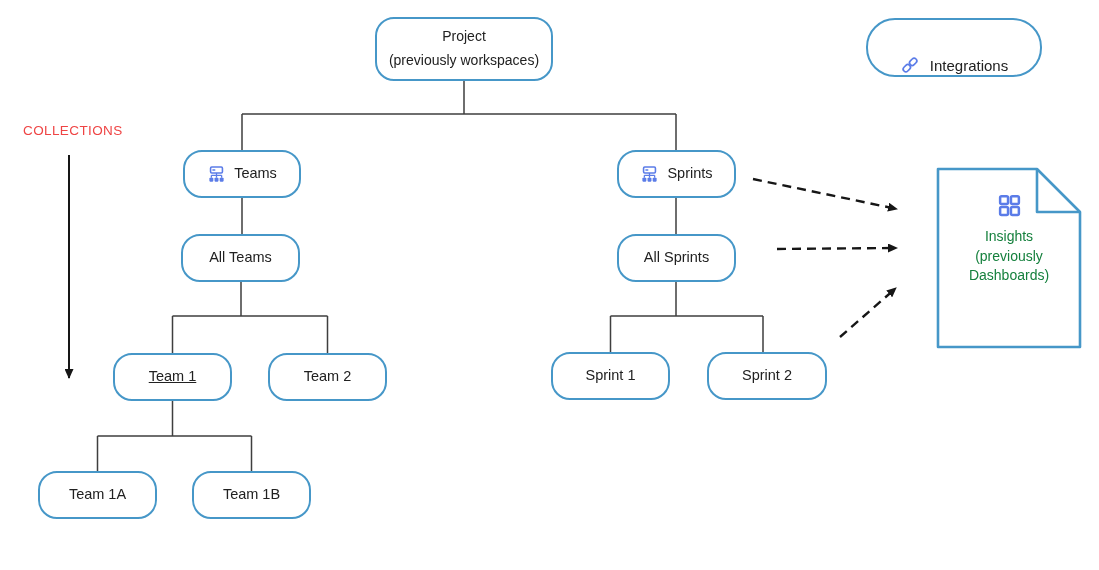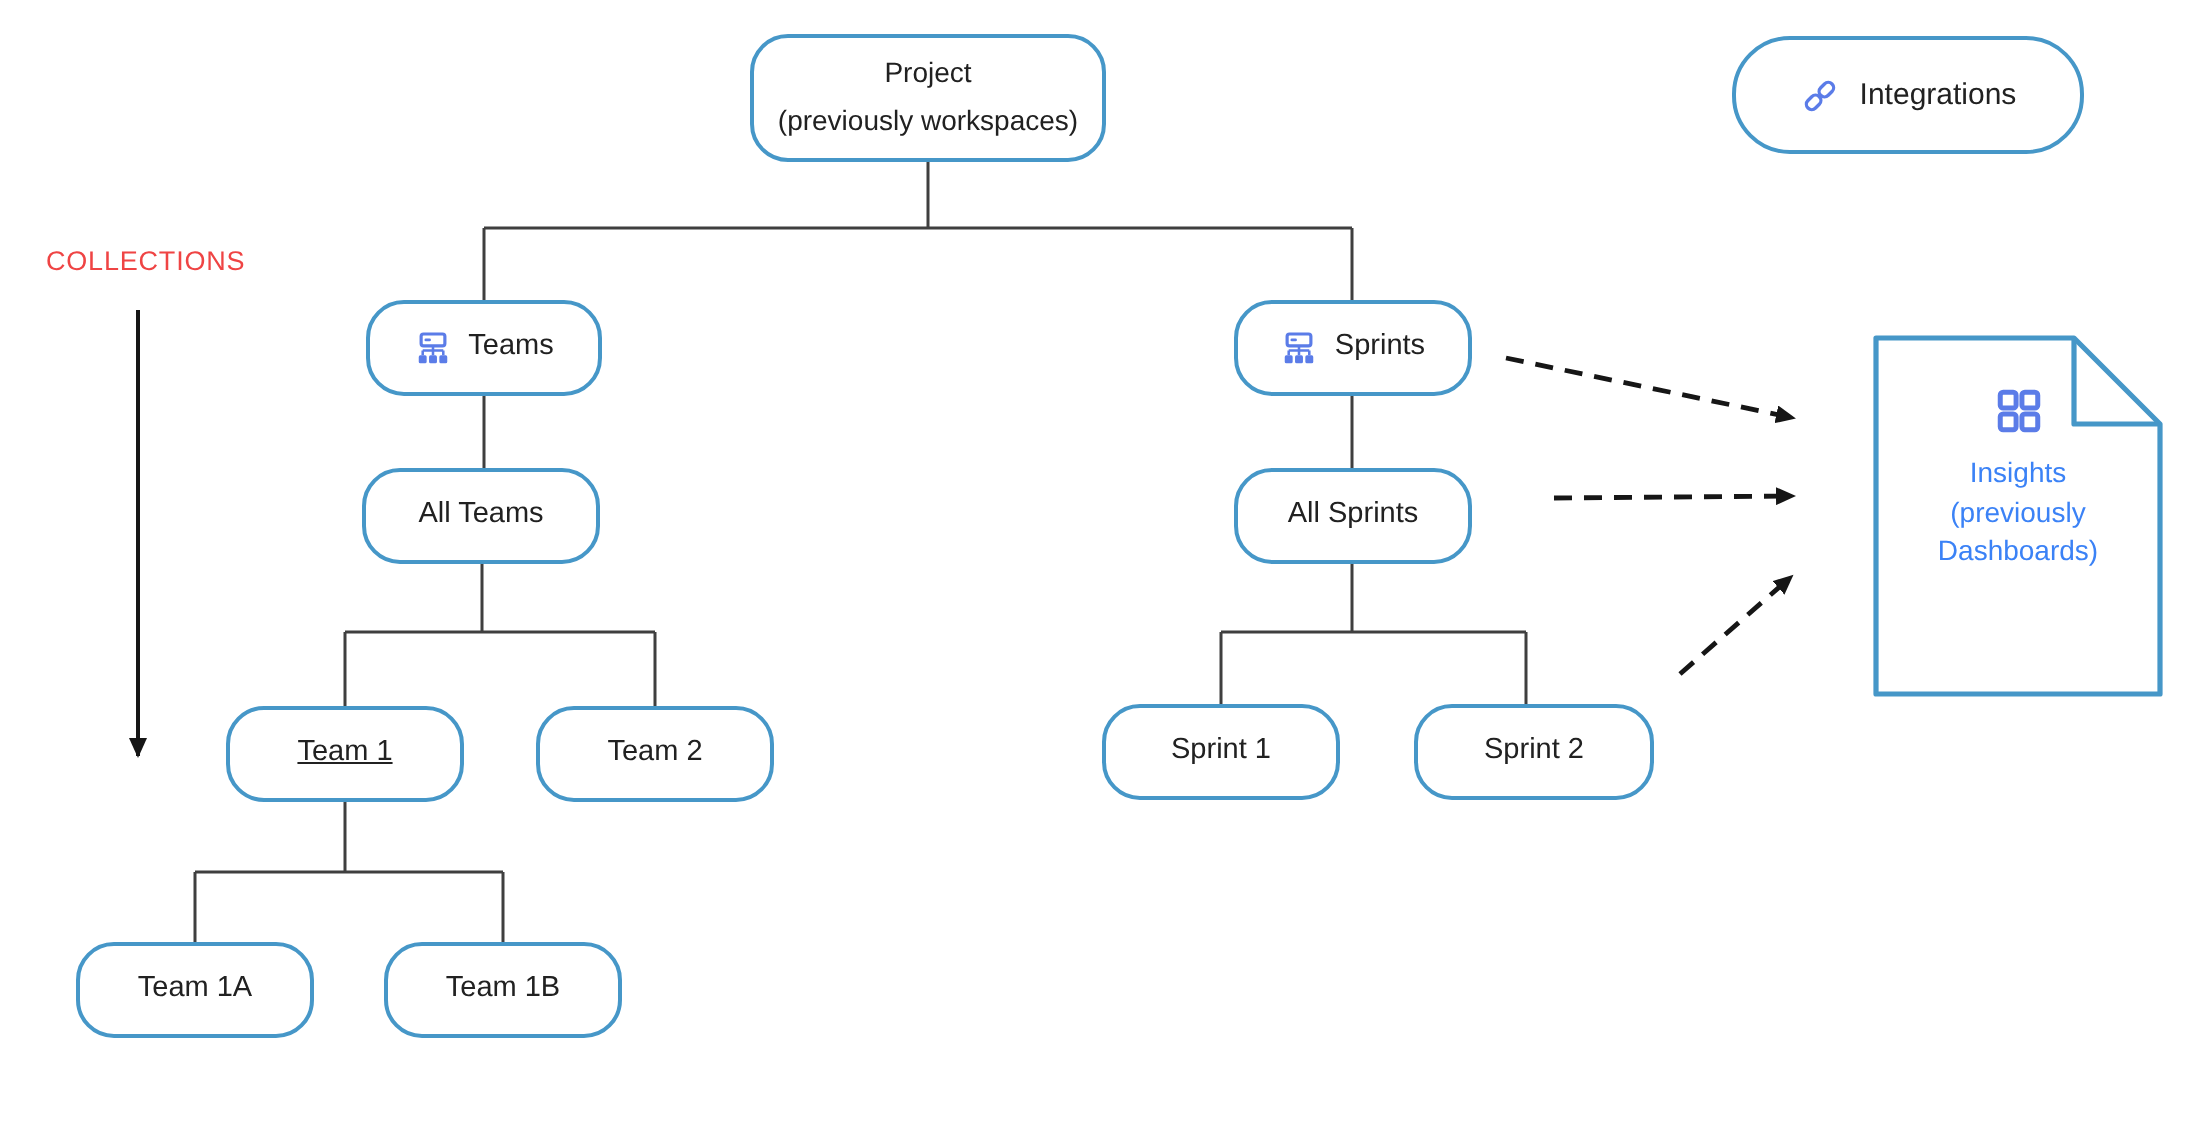--- a/index.html
+++ b/index.html
@@ -20,31 +20,31 @@
     border-radius:19px;
     display:flex;
     align-items:center;
     justify-content:center;
     gap:8px;
     font-size:14.5px;
     line-height:1.2;
     color:#212121;
     white-space:nowrap;
   }
-  .node.pill{border-radius:29px;}
+  .node.pill{border-radius:29px;align-items:flex-end;}
   .node.stack{flex-direction:column;gap:2px;white-space:normal;text-align:center;line-height:1.55;font-size:14px;}
   .icon{display:inline-flex;flex:0 0 auto;}
   .collections{
     position:absolute;left:23px;top:123px;
     font-size:13.5px;letter-spacing:0.4px;color:#ef4444;
   }
   .insights-content{
     position:absolute;left:938px;top:193px;width:142px;
     display:flex;flex-direction:column;align-items:center;gap:9px;
-    text-align:center;font-size:14px;line-height:1.4;color:#3b82f6;
+    text-align:center;font-size:14px;line-height:1.4;color:#15803d;
   }
   .insights-text{width:118px;}
 </style>
 </head>
 <body>
 
 <div class="canvas">
 
   <svg class="wires" viewBox="0 0 1099 570" xmlns="http://www.w3.org/2000/svg">
     <defs>

